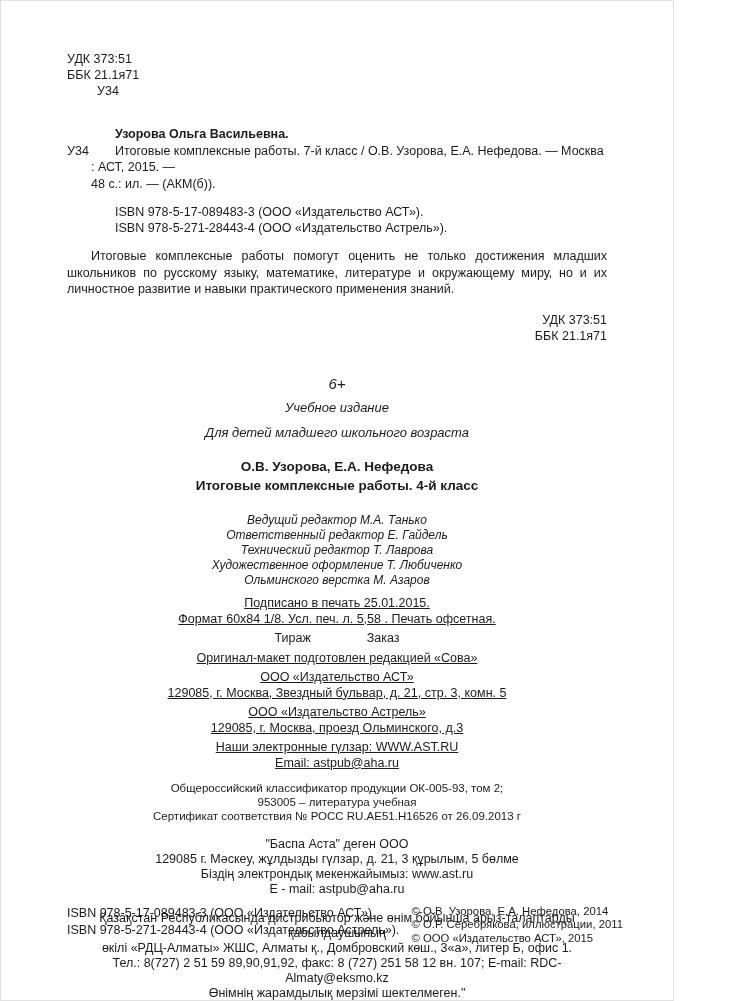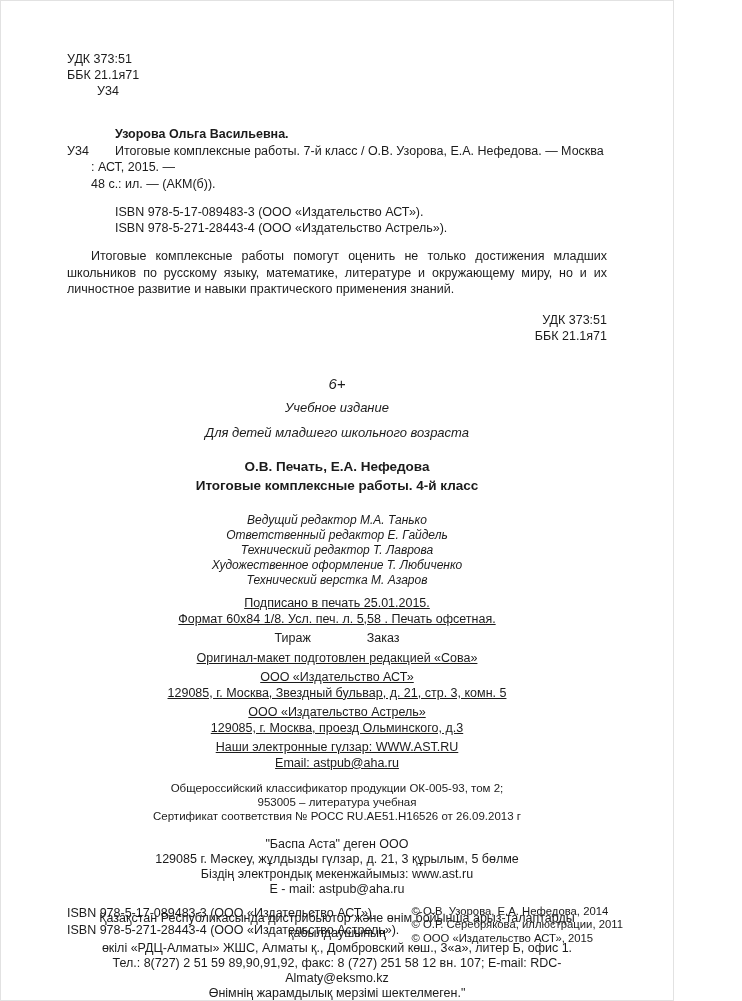--- a/index.html
+++ b/index.html
@@ -115,29 +115,29 @@
       <div class="right-codes">
         <div>УДК 373:51</div>
         <div>ББК 21.1я71</div>
       </div>
     </div>
 
     <div class="center">
       <div class="age-mark">6+</div>
       <div class="edition-type">Учебное издание</div>
       <div class="audience">Для детей младшего школьного возраста</div>
-      <div class="authors-line">О.В. Печать, Е.А. Нефедова</div>
+      <div class="authors-line">О.В. Узорова, Е.А. Нефедова</div>
       <div class="title-line">Итоговые комплексные работы. 4-й класс</div>
 
       <div class="staff">
         <div><span>Ведущий редактор </span><span>М.А. Танько</span></div>
         <div><span>Ответственный редактор </span><span>Е. Гайдель</span></div>
         <div><span>Технический редактор </span><span>Т. Лаврова</span></div>
         <div><span>Художественное оформление </span><span>Т. Любиченко</span></div>
-        <div><span>Технический верстка </span><span>М. Азаров</span></div>
+        <div><span>Ольминского верстка </span><span>М. Азаров</span></div>
       </div>
 
       <div class="printinfo">
         <div>Подписано в печать 25.01.2015.</div>
         <div>Формат 60х84 1/8. Усл. печ. л. 5,58 . Печать офсетная.</div>
         <div class="tirazh-line gap-above">
           <span>Тираж</span><span class="gap"></span><span>Заказ</span>
         </div>
         <div class="gap-above">Оригинал-макет подготовлен редакцией «Сова»</div>
         <div class="gap-above">ООО «Издательство АСТ»</div>

